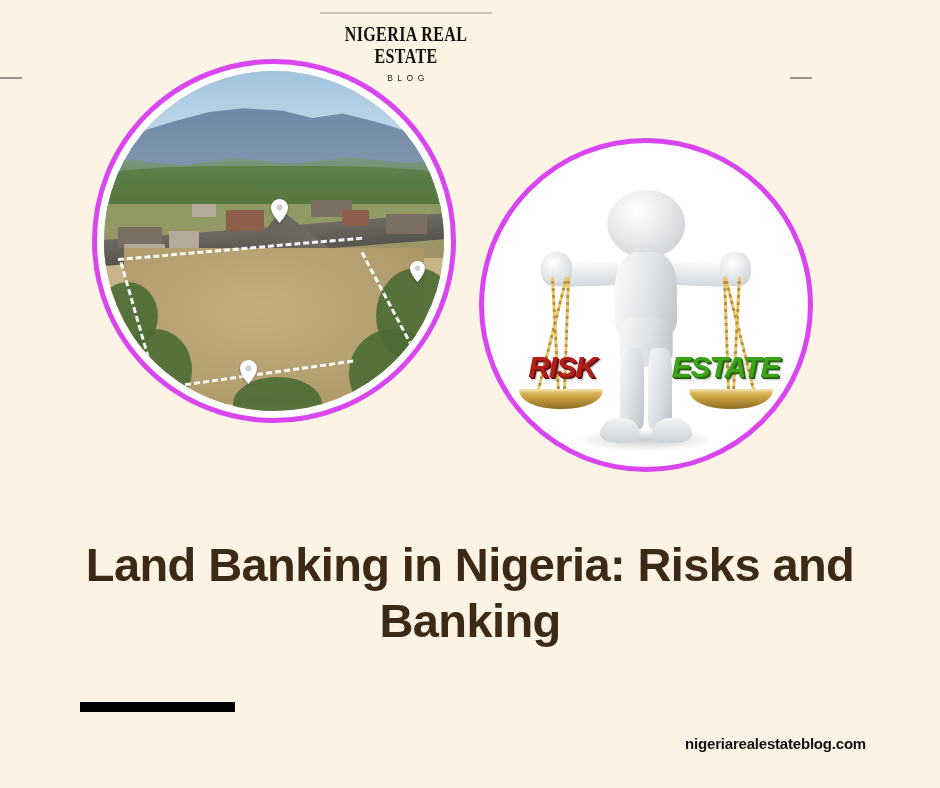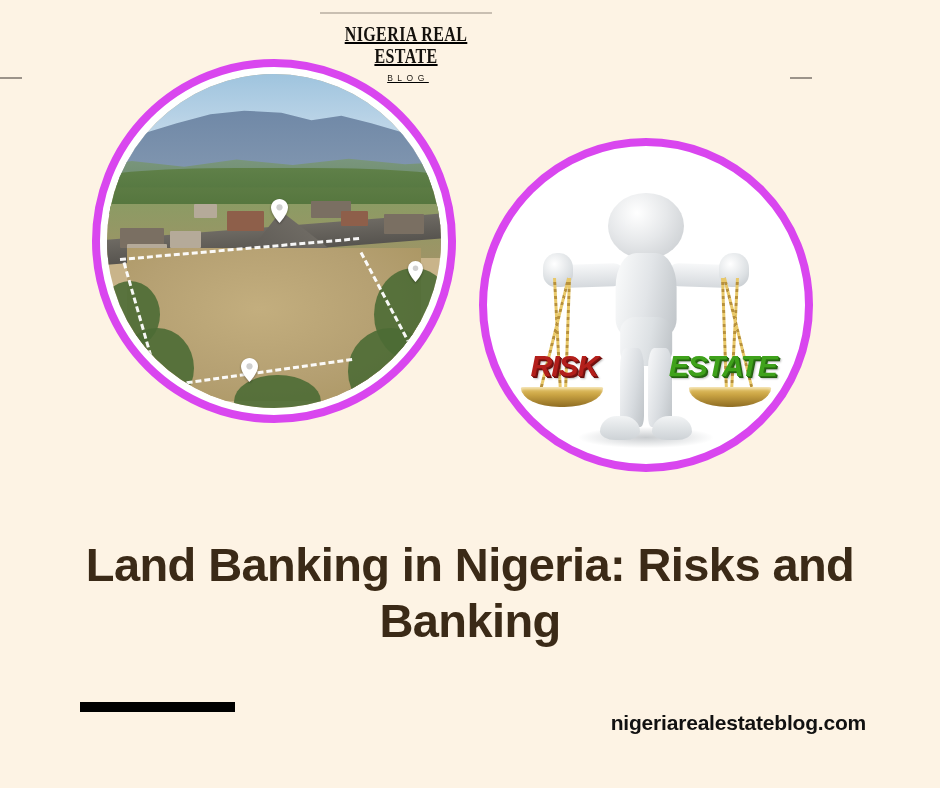--- a/index.html
+++ b/index.html
@@ -5,21 +5,21 @@
   html,body{margin:0;padding:0;}
   body{
     width:940px;height:788px;overflow:hidden;
     background:#FDF3E4;
     font-family:"Liberation Sans", sans-serif;
     position:relative;
   }
   .canvas{position:relative;width:940px;height:788px;background:#FDF3E4;}
 
   
-  .logo{position:absolute;left:0;top:8px;width:812px;text-align:center;text-decoration:underline;}
+  .logo{position:absolute;left:0;top:8px;width:812px;text-align:center;}
   .logo-rule{width:172px;height:2px;background:#C9BFB2;margin:4px auto 10px auto;}
   .logo-name{
     font-family:"Liberation Serif", serif;
     font-weight:bold;color:#14110D;
     font-size:20px;line-height:20px;letter-spacing:.5px;
     transform:scaleX(.80);
   }
   .logo-name .l2{display:block;margin-top:2px;}
   .logo-blog-row{
     display:flex;align-items:center;justify-content:space-between;gap:26px;margin-top:7px;
@@ -28,21 +28,21 @@
   .logo-blog{
     font-family:"Liberation Sans", sans-serif;
     font-size:8.5px;letter-spacing:4.5px;color:#1B1712;font-weight:400;
     transform:translateX(2px);
   }
 
   
   .circle{
     position:absolute;border-radius:50%;
     box-sizing:border-box;
-    border:8px solid #d946ef;
+    border:5px solid #d946ef;
     padding:7px;background:#FFFFFF;
     overflow:hidden;
   }
   .circle-inner{width:100%;height:100%;border-radius:50%;overflow:hidden;position:relative;}
 
   #circle-land{left:92px;top:59px;width:364px;height:364px;}
   #circle-scales{left:479px;top:138px;width:334px;height:334px;}
 
   
   .land{position:absolute;inset:0;background:#C9B48A;}
@@ -134,23 +134,23 @@
   }
 
   
   .footer-bar{position:absolute;left:80px;top:702px;width:155px;height:10px;background:#000000;}
   .footer-handle{
     position:absolute;left:80px;top:735px;
     font-family:"Liberation Sans", sans-serif;
     font-weight:bold;font-size:19px;color:#111111;letter-spacing:-.2px;
   }
   .footer-site{
-    position:absolute;right:74px;top:711px;
-    font-family:"Liberation Sans", sans-serif;
-    font-weight:bold;font-size:21px;color:#111111;letter-spacing:-.2px;
+    position:absolute;right:74px;top:735px;
+    font-family:"Liberation Sans", sans-serif;
+    font-weight:bold;font-size:15px;color:#111111;letter-spacing:-.2px;
   }
 </style>
 </head>
 <body>
 
 <div class="canvas">
 
   <div class="logo">
     <div class="logo-rule"></div>
     <div class="logo-name">

